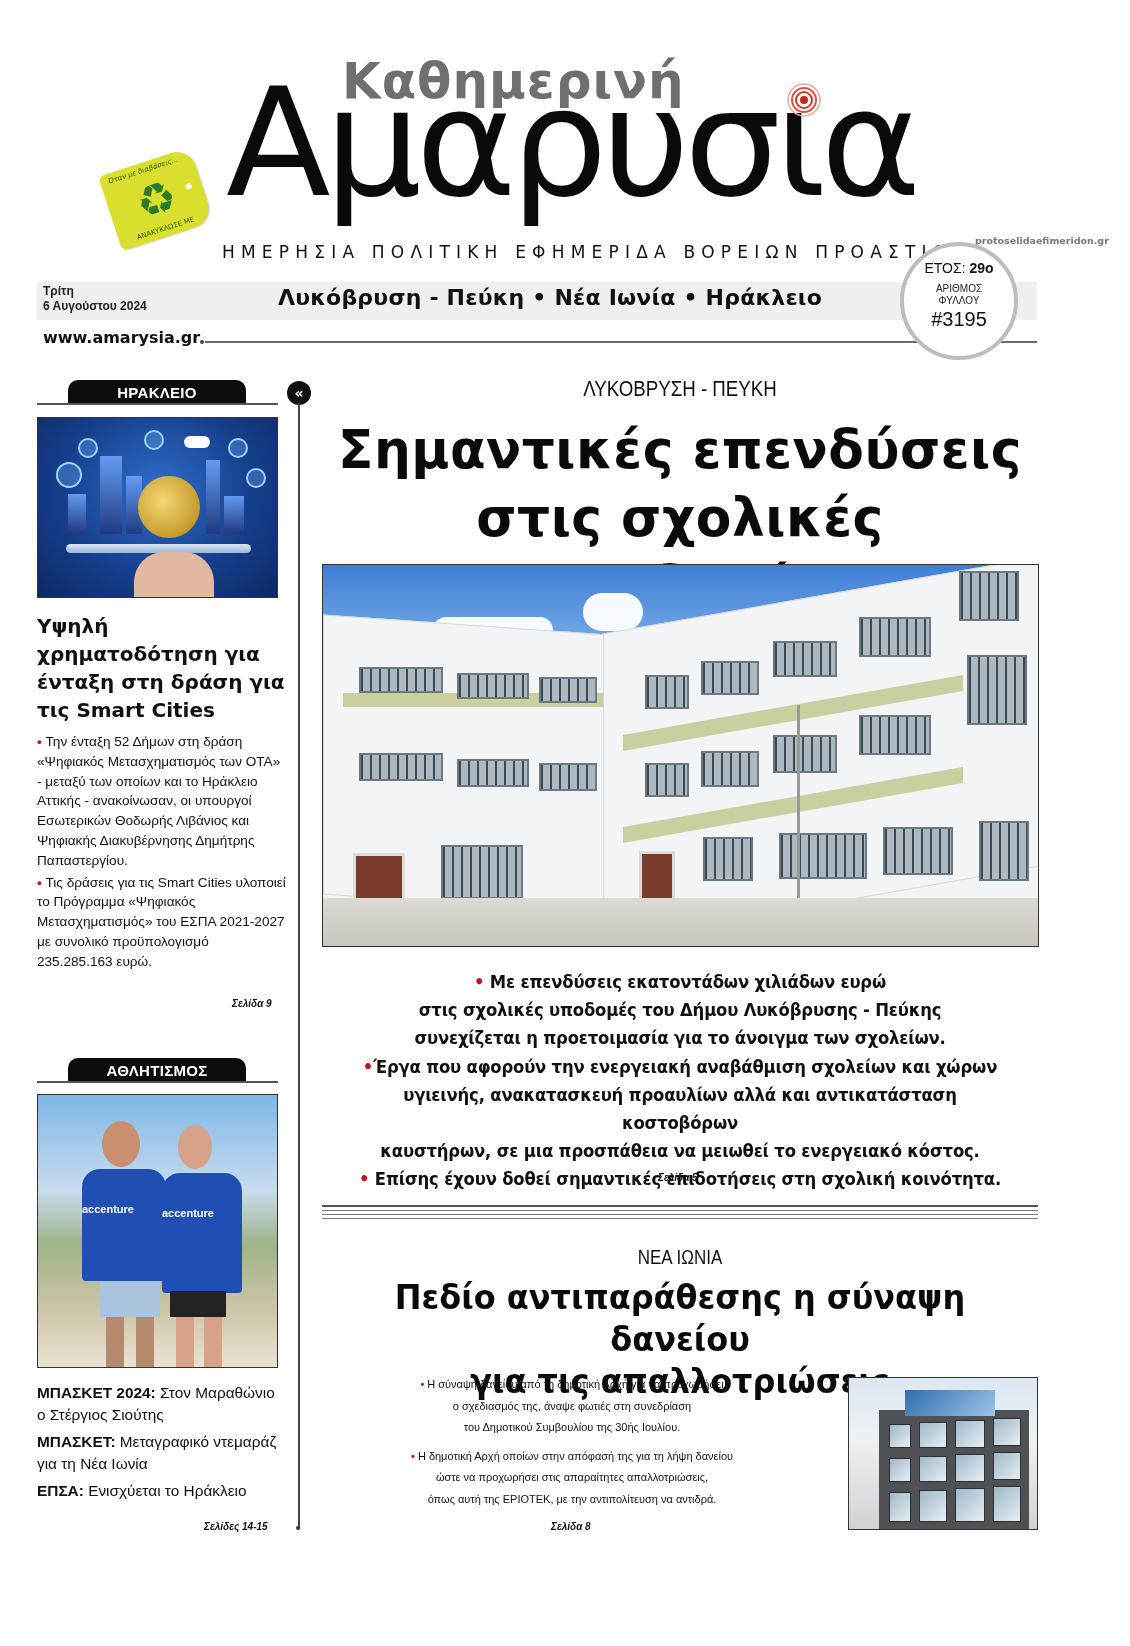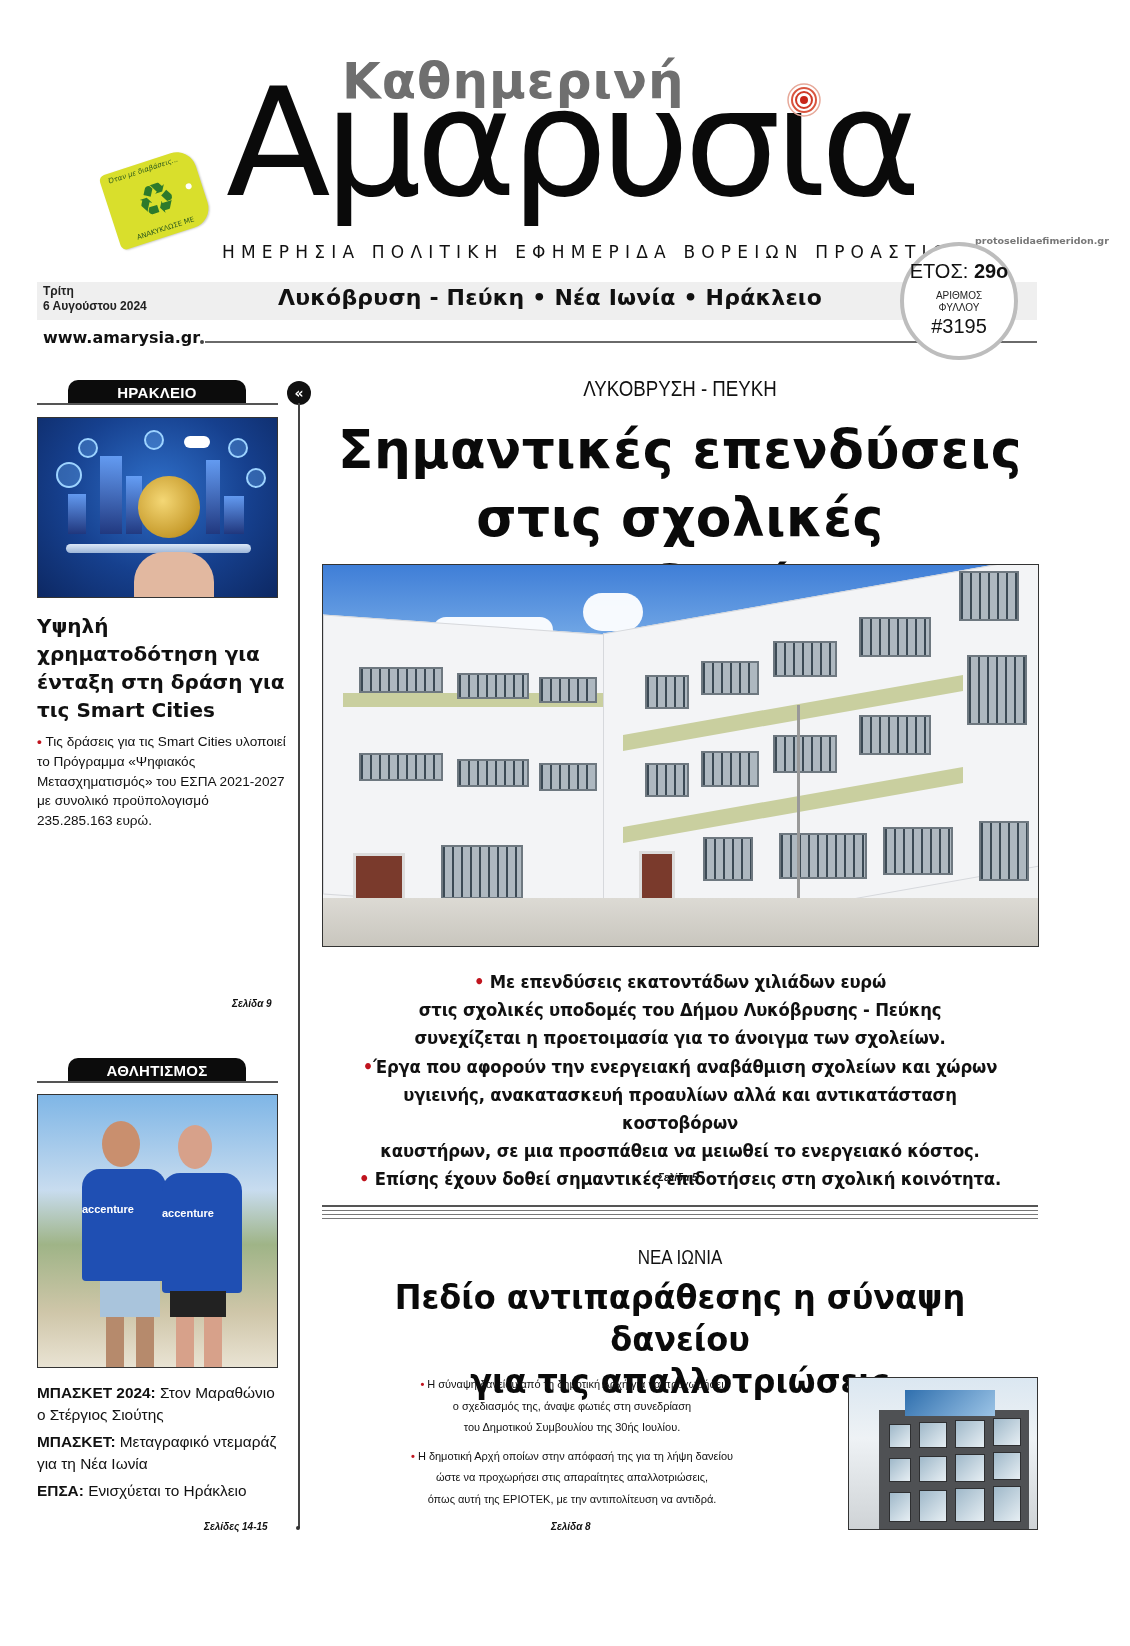--- a/index.html
+++ b/index.html
@@ -21,21 +21,21 @@
 
   
   .infobar { position: absolute; left: 37px; top: 282px; width: 1000px; height: 38px; background: #efefef; }
   .date { position: absolute; left: 43px; top: 284px; font-family: "Liberation Sans", sans-serif; font-weight: bold; font-size: 12px; line-height: 15px; color: #222; }
   .regions { position: absolute; left: 278px; top: 285px; font-family: "DejaVu Sans", sans-serif; font-weight: bold; font-size: 22px; color: #111; letter-spacing: 0.2px; }
   .website { position: absolute; left: 43px; top: 328px; font-family: "DejaVu Sans", sans-serif; font-weight: bold; font-size: 16px; color: #111; }
   .website-rule { position: absolute; left: 205px; top: 341px; width: 832px; height: 2px; background: #6a6a6a; }
   .website-dot { position: absolute; left: 200px; top: 340px; width: 4px; height: 4px; background: #444; border-radius: 50%; }
 
   .issue-circle { position: absolute; left: 900px; top: 242px; width: 118px; height: 118px; border: 4px solid #bdbdbd; border-radius: 50%; background: #fff; text-align: center; }
-  .issue-year { margin-top: 14px; font-family: "Liberation Sans", sans-serif; font-size: 20px; color: #111; }
+  .issue-year { margin-top: 14px; font-family: "Liberation Sans", sans-serif; font-size: 14px; color: #111; }
   .issue-year b { font-weight: bold; }
   .issue-label { margin-top: 7px; font-family: "Liberation Sans", sans-serif; font-size: 10px; line-height: 12px; color: #222; }
   .issue-num { font-family: "Liberation Sans", sans-serif; font-size: 20px; color: #111; margin-top: 1px; }
 
   
   .col-divider { position: absolute; left: 298px; top: 403px; width: 1.5px; height: 1125px; background: #444; }
   .nav-arrow { position: absolute; left: 287px; top: 381px; width: 24px; height: 24px; border-radius: 50%; background: #111; color: #fff; font-size: 14px; font-weight: bold; line-height: 24px; text-align: center; }
   .bottom-dot { position: absolute; left: 296px; top: 1526px; width: 4px; height: 4px; background: #333; border-radius: 50%; }
 
   .section-tab { position: absolute; height: 24px; width: 178px; background: #0c0c0c; color: #fff; border-radius: 10px 10px 0 0; font-family: "Liberation Sans", sans-serif; font-weight: bold; font-size: 15px; line-height: 25px; text-align: center; letter-spacing: 0.3px; }
@@ -159,20 +159,21 @@
   <div class="bld" style="left:88px; width:16px; height:58px;"></div>
   <div class="bld" style="left:168px; width:14px; height:74px;"></div>
   <div class="bld" style="left:186px; width:20px; height:38px;"></div>
   <div class="coin"></div>
   <div class="tray"></div>
   <div class="hand"></div>
 </div>
 
 <div class="story-title">Υψηλή χρηματοδότηση για ένταξη στη δράση για τις Smart Cities</div>
 <div class="story-body">
+  <p><span class="bullet">• </span><span>Την ένταξη 52 Δήμων στη δράση «Ψηφιακός Μετασχηματισμός των ΟΤΑ» - μεταξύ των οποίων και το Ηράκλειο Αττικής - ανακοίνωσαν, οι υπουργοί Εσωτερικών Θοδωρής Λιβάνιος και Ψηφιακής Διακυβέρνησης Δημήτρης Παπαστεργίου.</span></p>
   <p><span class="bullet">• </span><span>Τις δράσεις για τις Smart Cities υλοποιεί το Πρόγραμμα «Ψηφιακός Μετασχηματισμός» του ΕΣΠΑ 2021-2027 με συνολικό προϋπολογισμό 235.285.163 ευρώ.</span></p>
 </div>
 <div class="page-ref" style="left:232px; top:998px;">Σελίδα 9</div>
 
 <div class="section-tab" style="left:68px; top:1058px;">ΑΘΛΗΤΙΣΜΟΣ</div>
 <div class="section-rule" style="left:37px; top:1081px; width:241px;"></div>
 
 <div class="photo photo-sport">
   <div class="runner-head" style="left:64px; top:26px; width:38px; height:46px;"></div>
   <div class="runner-head" style="left:140px; top:30px; width:34px; height:44px; background:#d7a18a;"></div>

